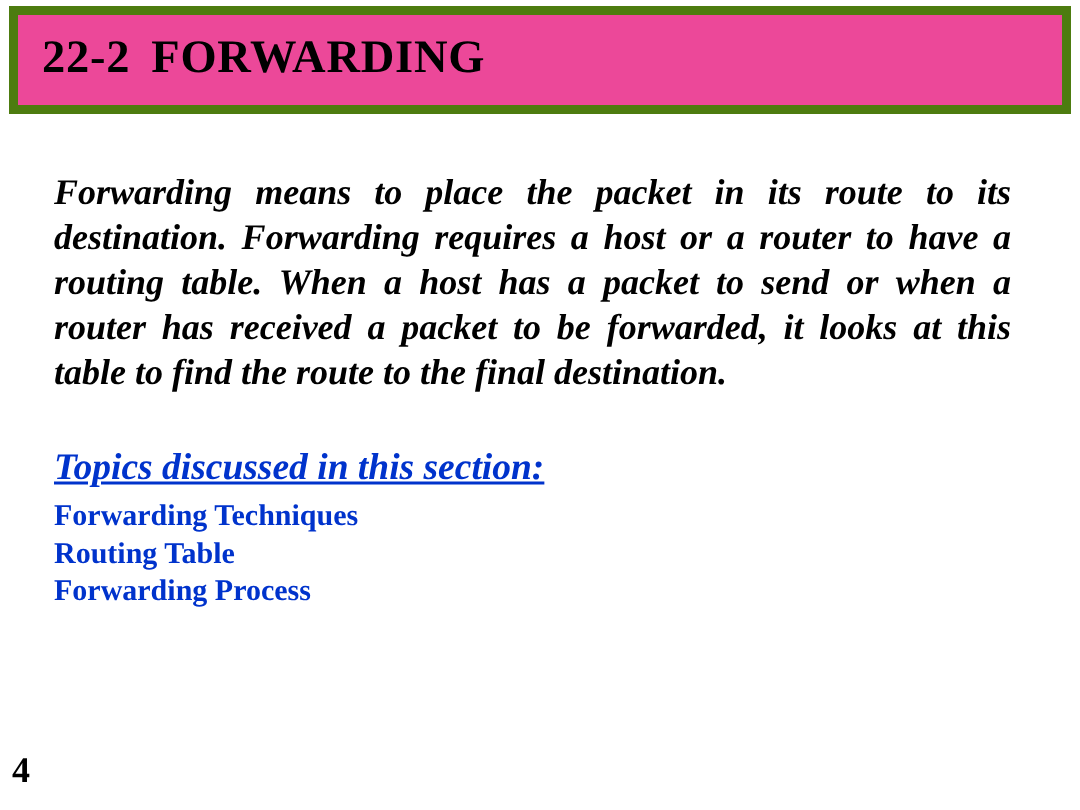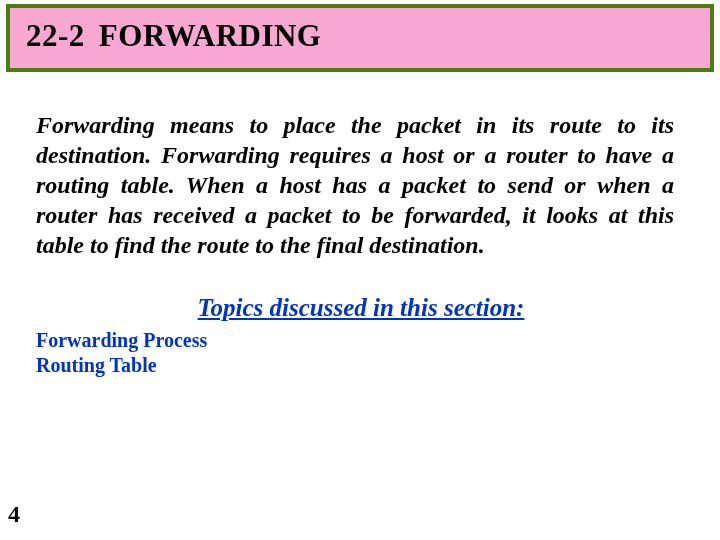--- a/index.html
+++ b/index.html
@@ -5,22 +5,22 @@
   * { margin: 0; padding: 0; box-sizing: border-box; }
   body {
     width: 720px;
     height: 540px;
     background: #ffffff;
     font-family: "Times New Roman", Times, serif;
     position: relative;
     overflow: hidden;
   }
   .title-bar {
-    background: #f9a8d4;
-    border: 4px solid #4d7c0f;
+    background: #ec4899;
+    border: 6px solid #4d7c0f;
     margin: 4px 6px 0 6px;
     padding: 10px 16px 14px 16px;
   }
   .title-bar h1 {
     font-size: 31px;
     font-weight: bold;
     color: #000;
     letter-spacing: 0.5px;
   }
   .section-num { margin-right: 14px; }
@@ -33,21 +33,20 @@
     line-height: 1.25;
     text-align: justify;
   }
   .topics-heading {
     margin: 34px 34px 0 36px;
     font-size: 25px;
     font-style: italic;
     font-weight: bold;
     color: #0033cc;
     text-decoration: underline;
-    text-align: center;
   }
   .topics-list {
     margin: 6px 34px 0 36px;
     font-size: 20px;
     font-weight: bold;
     color: #0033cc;
     line-height: 1.25;
   }
   .page-num {
     position: absolute;
@@ -65,17 +64,18 @@
   <h1>
     <span class="section-num">22-2</span><span>FORWARDING</span>
   </h1>
 </div>
 
 <p class="body-text">Forwarding means to place the packet in its route to its destination. Forwarding requires a host or a router to have a routing table. When a host has a packet to send or when a router has received a packet to be forwarded, it looks at this table to find the route to the final destination.</p>
 
 <p class="topics-heading">Topics discussed in this section:</p>
 
 <div class="topics-list">
+  <div>Forwarding Techniques</div>
+  <div>Routing Table</div>
   <div>Forwarding Process</div>
-  <div>Routing Table</div>
 </div>
 
 <div class="page-num">4</div>
 
 </body></html>

